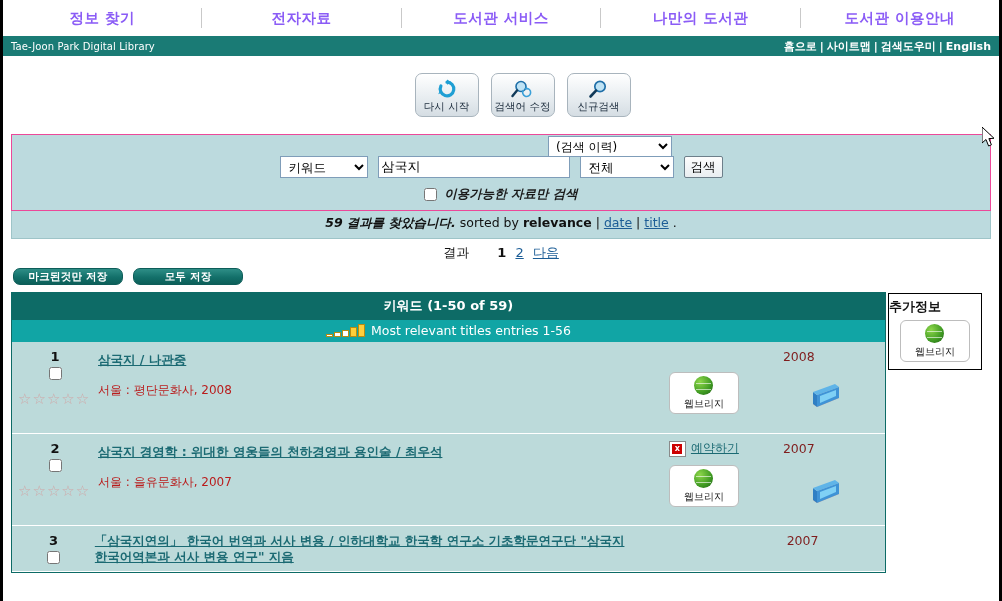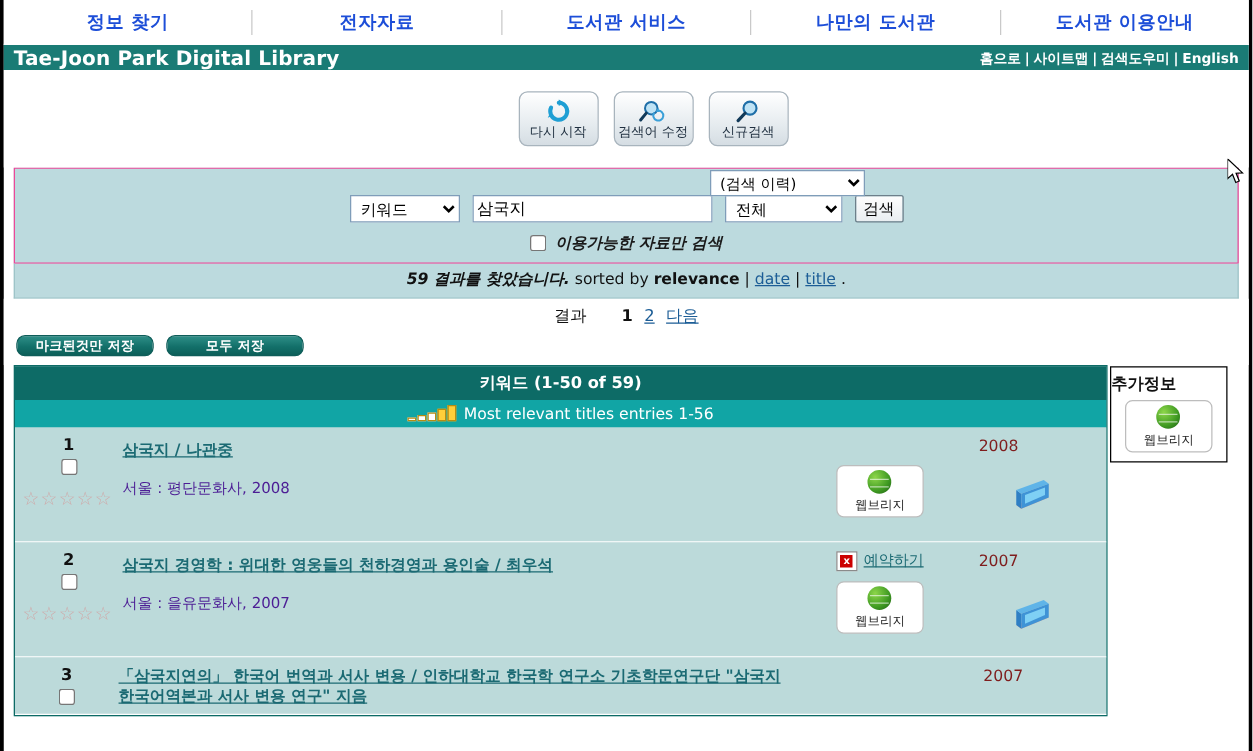--- a/index.html
+++ b/index.html
@@ -24,38 +24,38 @@
     display: flex;
     align-items: center;
     background: #ffffff;
     border-bottom: 1px solid #ffffff;
   }
   .topnav-item {
     flex: 1 1 0;
     text-align: center;
     font-size: 14.5px;
     font-weight: bold;
-    color: #1d4ed8;
+    color: #8b5cf6;
     letter-spacing: .5px;
     border-right: 1px solid #c9c9c9;
     line-height: 20px;
   }
   .topnav-item:last-child { border-right: none; }
 
   
   .brandbar {
     height: 20px;
     background: #1a7b75;
     display: flex;
     align-items: center;
     justify-content: space-between;
     padding: 0 8px;
     color: #ffffff;
   }
-  .brand-title { font-size: 16px; font-weight: bold; letter-spacing: .1px; text-align: right; }
+  .brand-title { font-size: 10px; font-weight: normal; letter-spacing: .1px; text-align: right; }
   .brand-links { font-size: 11px; font-weight: bold; }
   .brand-links a { color: #ffffff; text-decoration: none; }
   .brand-sep { padding: 0 3px; }
 
   
   .toolbar {
     position: relative;
     height: 78px;
     background: #ffffff;
     display: flex;
@@ -72,21 +72,21 @@
     display: flex; flex-direction: column;
     align-items: center; justify-content: center;
     font-size: 10.5px; color: #203040;
     cursor: pointer;
     box-shadow: inset 0 1px 0 #fff;
   }
   .tbtn .glyph { height: 20px; display:flex; align-items:center; justify-content:center; }
   .tbtn .tlabel { line-height: 12px; margin-top: 1px; font-weight: normal; }
   .hist-select {
     position: absolute;
-    left: 565px; top: 80px;
+    left: 545px; top: 80px;
     width: 124px; height: 21px;
     font-size: 12px;
     font-family: "DejaVu Sans", "Liberation Sans", sans-serif;
     border: 1px solid #7f9db9;
     background: #ffffff;
     padding-left: 3px;
   }
 
   
   .searchpanel {
@@ -204,21 +204,21 @@
   }
   .rnum { font-size: 13px; font-weight: bold; color: #111; }
   .rcheck { margin: 3px auto 0 auto; display: block; width: 13px; height: 13px; }
   .stars { position: absolute; left: 6px; top: 50px; display: flex; gap: 1px; }
   .star { font-size: 15px; color: #cfa8a8; line-height: 15px; }
   .row .c-main { flex: 1 1 auto; padding: 7px 4px 6px 0; }
   .rtitle {
     color: #1b6a73; font-size: 12.5px; font-weight: bold;
     text-decoration: underline; display: inline-block; line-height: 16px;
   }
-  .rimprint { font-size: 12px; color: #4c1d95; margin-top: 14px; }
+  .rimprint { font-size: 12px; color: #b91c1c; margin-top: 14px; }
   .row .c-icons {
     width: 150px; position: relative; padding-top: 6px;
     display: flex; flex-direction: column; align-items: center;
   }
   .holdrow { display: flex; align-items: center; gap: 5px; margin-bottom: 8px; }
   .brokenimg {
     width: 17px; height: 16px; border: 1px solid #8a8a8a; background: #fff;
     display: flex; align-items: center; justify-content: center;
   }
   .brokenimg .x {

